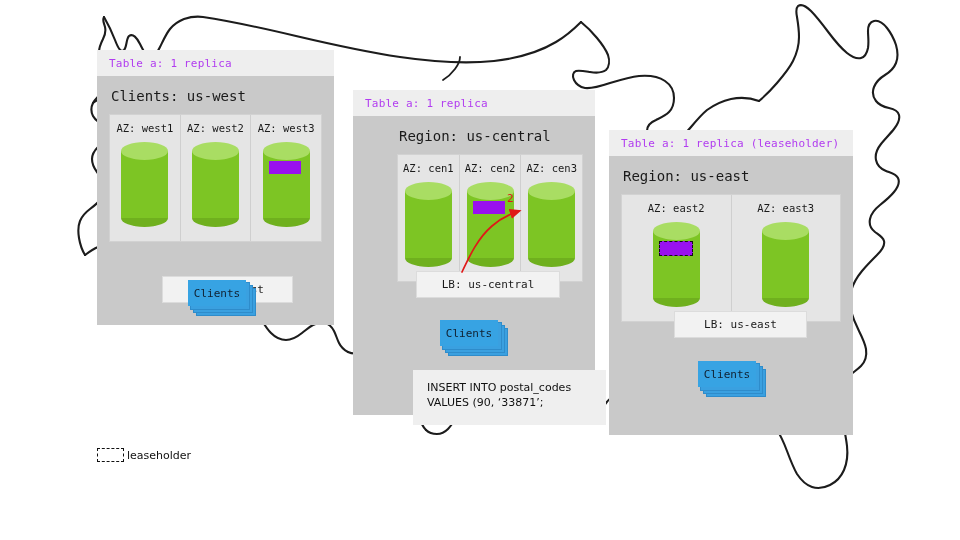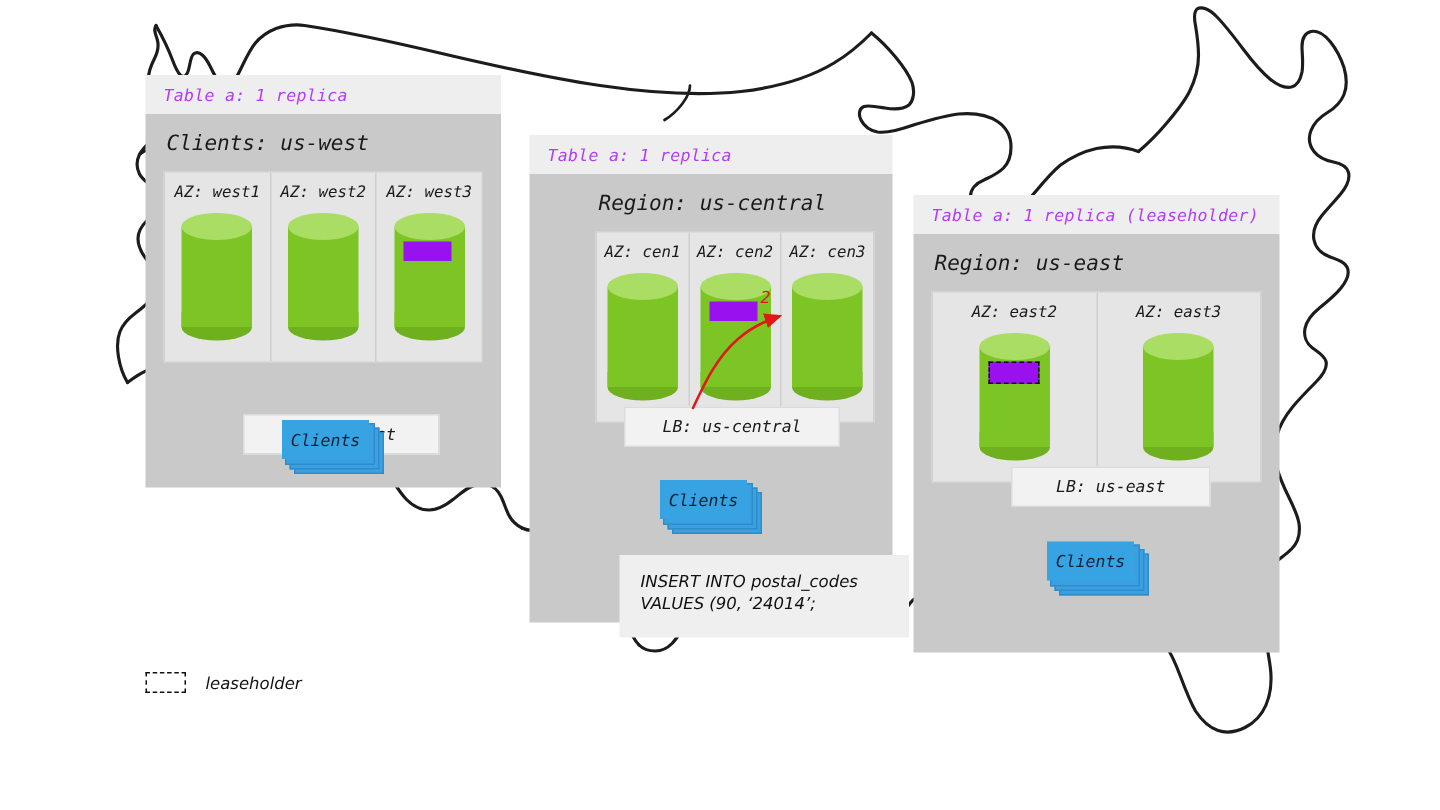--- a/index.html
+++ b/index.html
@@ -7,21 +7,20 @@
     padding: 0;
     background: #ffffff;
   }
   #stage {
     position: relative;
     width: 960px;
     height: 524px;
     background: #ffffff;
     overflow: hidden;
     font-family: "DejaVu Sans Mono", "Liberation Mono", monospace;
-    font-style: italic;
   }
   #usmap {
     position: absolute;
     left: 0; top: 0;
     width: 960px; height: 540px;
     pointer-events: none;
   }
 
   
   .region-panel {
@@ -164,21 +163,21 @@
     line-height: 1.35;
     padding: 11px 14px 14px 14px;
     white-space: pre;
   }
 
   
   .legend {
     position: absolute;
     display: flex;
     align-items: center;
-    gap: 13px;
+    gap: 3px;
   }
   .legend-swatch {
     width: 25px;
     height: 12px;
     border: 1.6px dashed #111111;
     background: transparent;
   }
   .legend-text {
     font-family: "DejaVu Sans", "Liberation Sans", sans-serif;
     font-size: 11px;
@@ -376,21 +375,21 @@
     </div>
   </div>
   <div class="lb-box" style="left:416px; top:271px; width:118px;">LB: us-central</div>
   <div class="clients-stack" style="left:440px; top:320px; width:70px; height:36px;">
     <div class="sheet" style="left:8px; top:8px;"></div>
     <div class="sheet" style="left:5px; top:5px;"></div>
     <div class="sheet" style="left:2px; top:2px;"></div>
     <div class="front">Clients</div>
   </div>
   <div class="sql-box" style="left:413px; top:370px; width:165px;">INSERT INTO postal_codes
-VALUES (90, ‘24014’;</div>
+VALUES (90, ‘33871’;</div>
 
   <div class="region-panel" style="left:609px; top:130px; width:244px;">
     <div class="panel-header">Table a: 1 replica (leaseholder)</div>
     <div class="panel-body" style="height:255px;">
       <div class="region-title">Region: us-east</div>
       <div class="az-row">
         <div class="az-cell">
           <div class="az-label">AZ: east2</div>
           <div class="cyl-wrap" style="width:47px;height:85px;">
             <div class="cyl">

